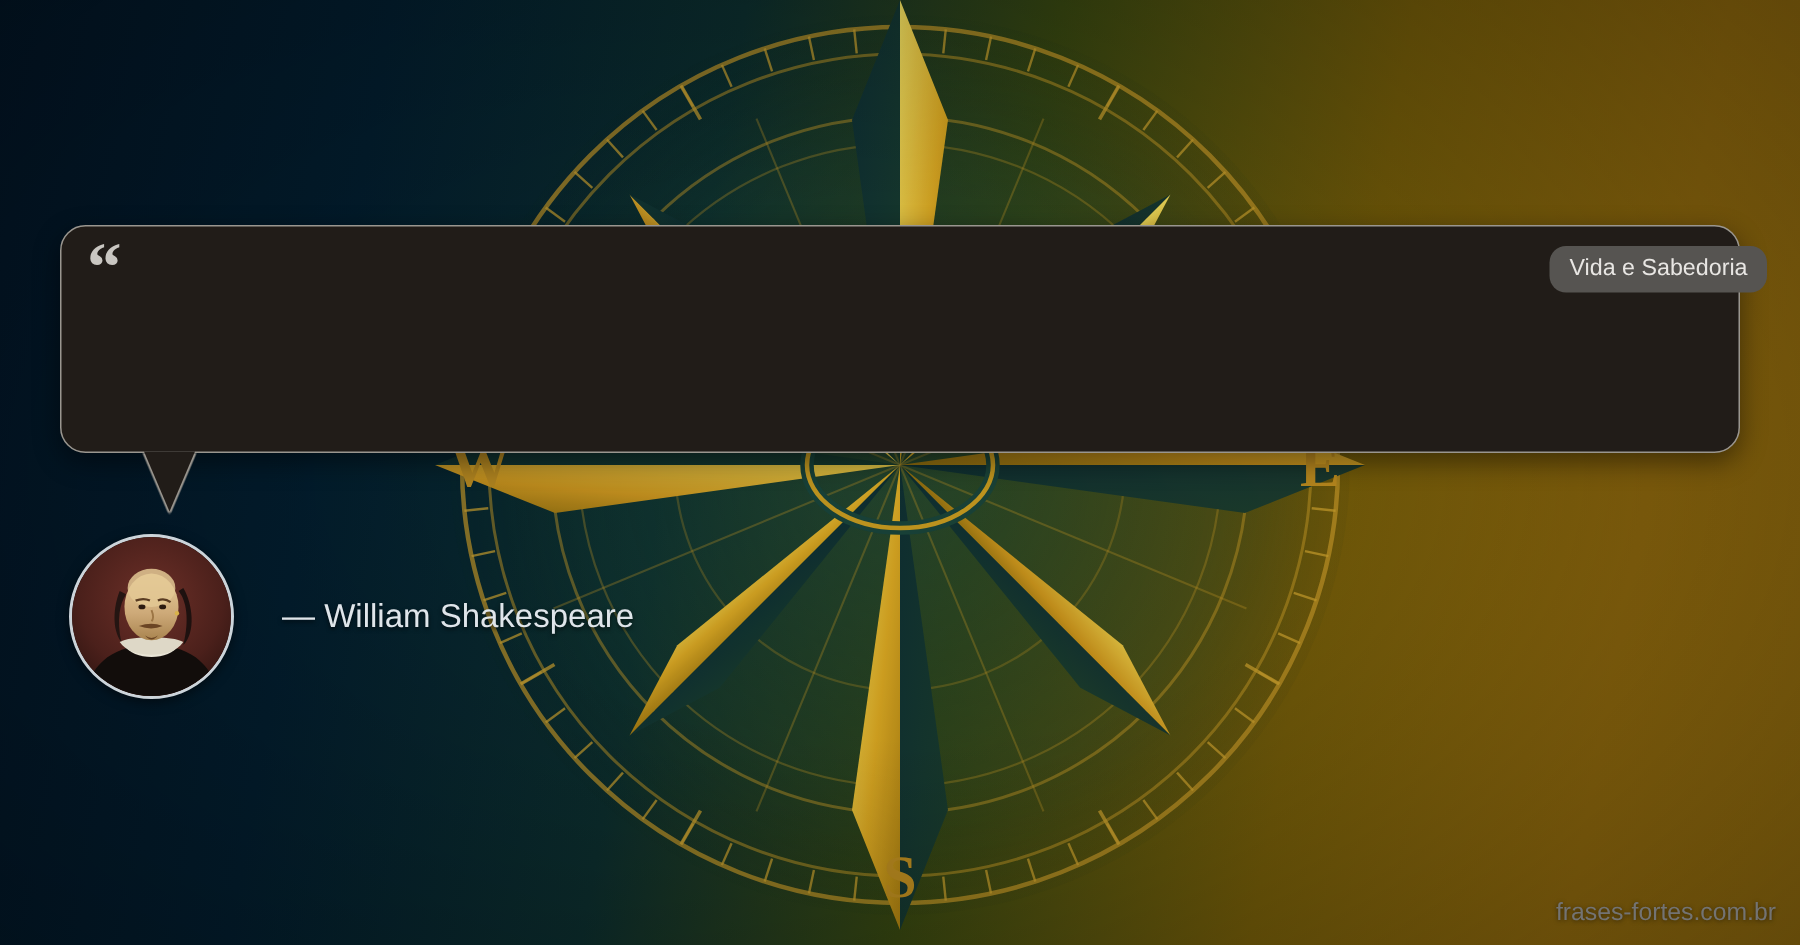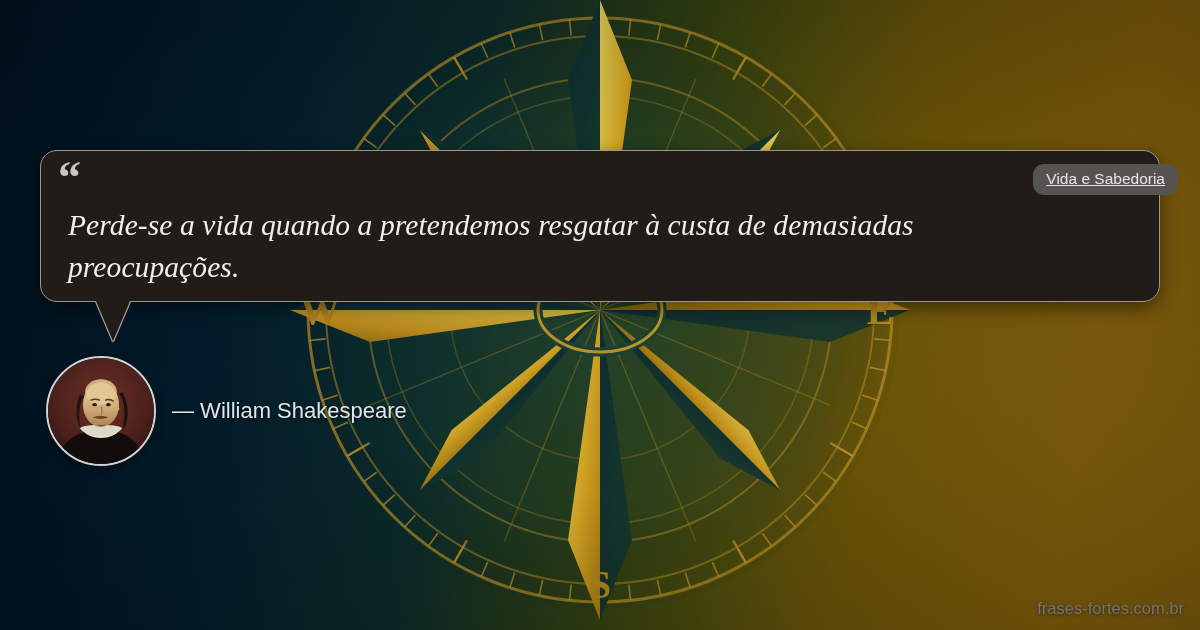--- a/index.html
+++ b/index.html
@@ -103,21 +103,20 @@
     position: absolute;
     right: 22px;
     top: 164px;
     background: #565451;
     color: #e8e6e3;
     font-size: 15.5px;
     line-height: 1;
     padding: 7px 13px 8px;
     border-radius: 11px;
     white-space: nowrap;
-    text-decoration: underline;
   }
 
   
   .author-row {
     position: absolute;
     left: 46px;
     top: 356px;
     display: flex;
     align-items: center;
   }
@@ -127,21 +126,21 @@
     border-radius: 50%;
     border: 2px solid #ccd4da;
     overflow: hidden;
     flex: 0 0 auto;
     background: #2a1714;
     box-shadow: 0 2px 8px rgba(0,0,0,0.5);
   }
   .avatar svg { display:block; width:100%; height:100%; }
 
   .author-name {
-    margin-left: 16px;
+    margin-left: 32px;
     font-size: 22px;
     color: #dfe5ea;
     white-space: nowrap;
     text-shadow: 0 1px 3px rgba(0,0,0,0.65);
   }
 
   
   .site-footer {
     position: absolute;
     right: 16px;
@@ -316,21 +315,20 @@
       </g>
     </svg>
   </div>
 
   <div class="bg-vignette"></div>
 
   <div class="bubble"></div>
   <div class="bubble-tail"></div>
 
   <div class="quote-mark">“</div>
-  <div class="quote-text">Perde-se a vida quando a pretendemos resgatar à custa de demasiadas preocupações.</div>
 
   <div class="badge">Vida e Sabedoria</div>
 
   <div class="author-row">
     <div class="avatar">
       <svg viewBox="0 0 100 100" xmlns="http://www.w3.org/2000/svg">
         <defs>
           <radialGradient id="bgp" cx="50%" cy="40%" r="75%">
             <stop offset="0%" stop-color="#6d3028"></stop>
             <stop offset="60%" stop-color="#4b201b"></stop>

